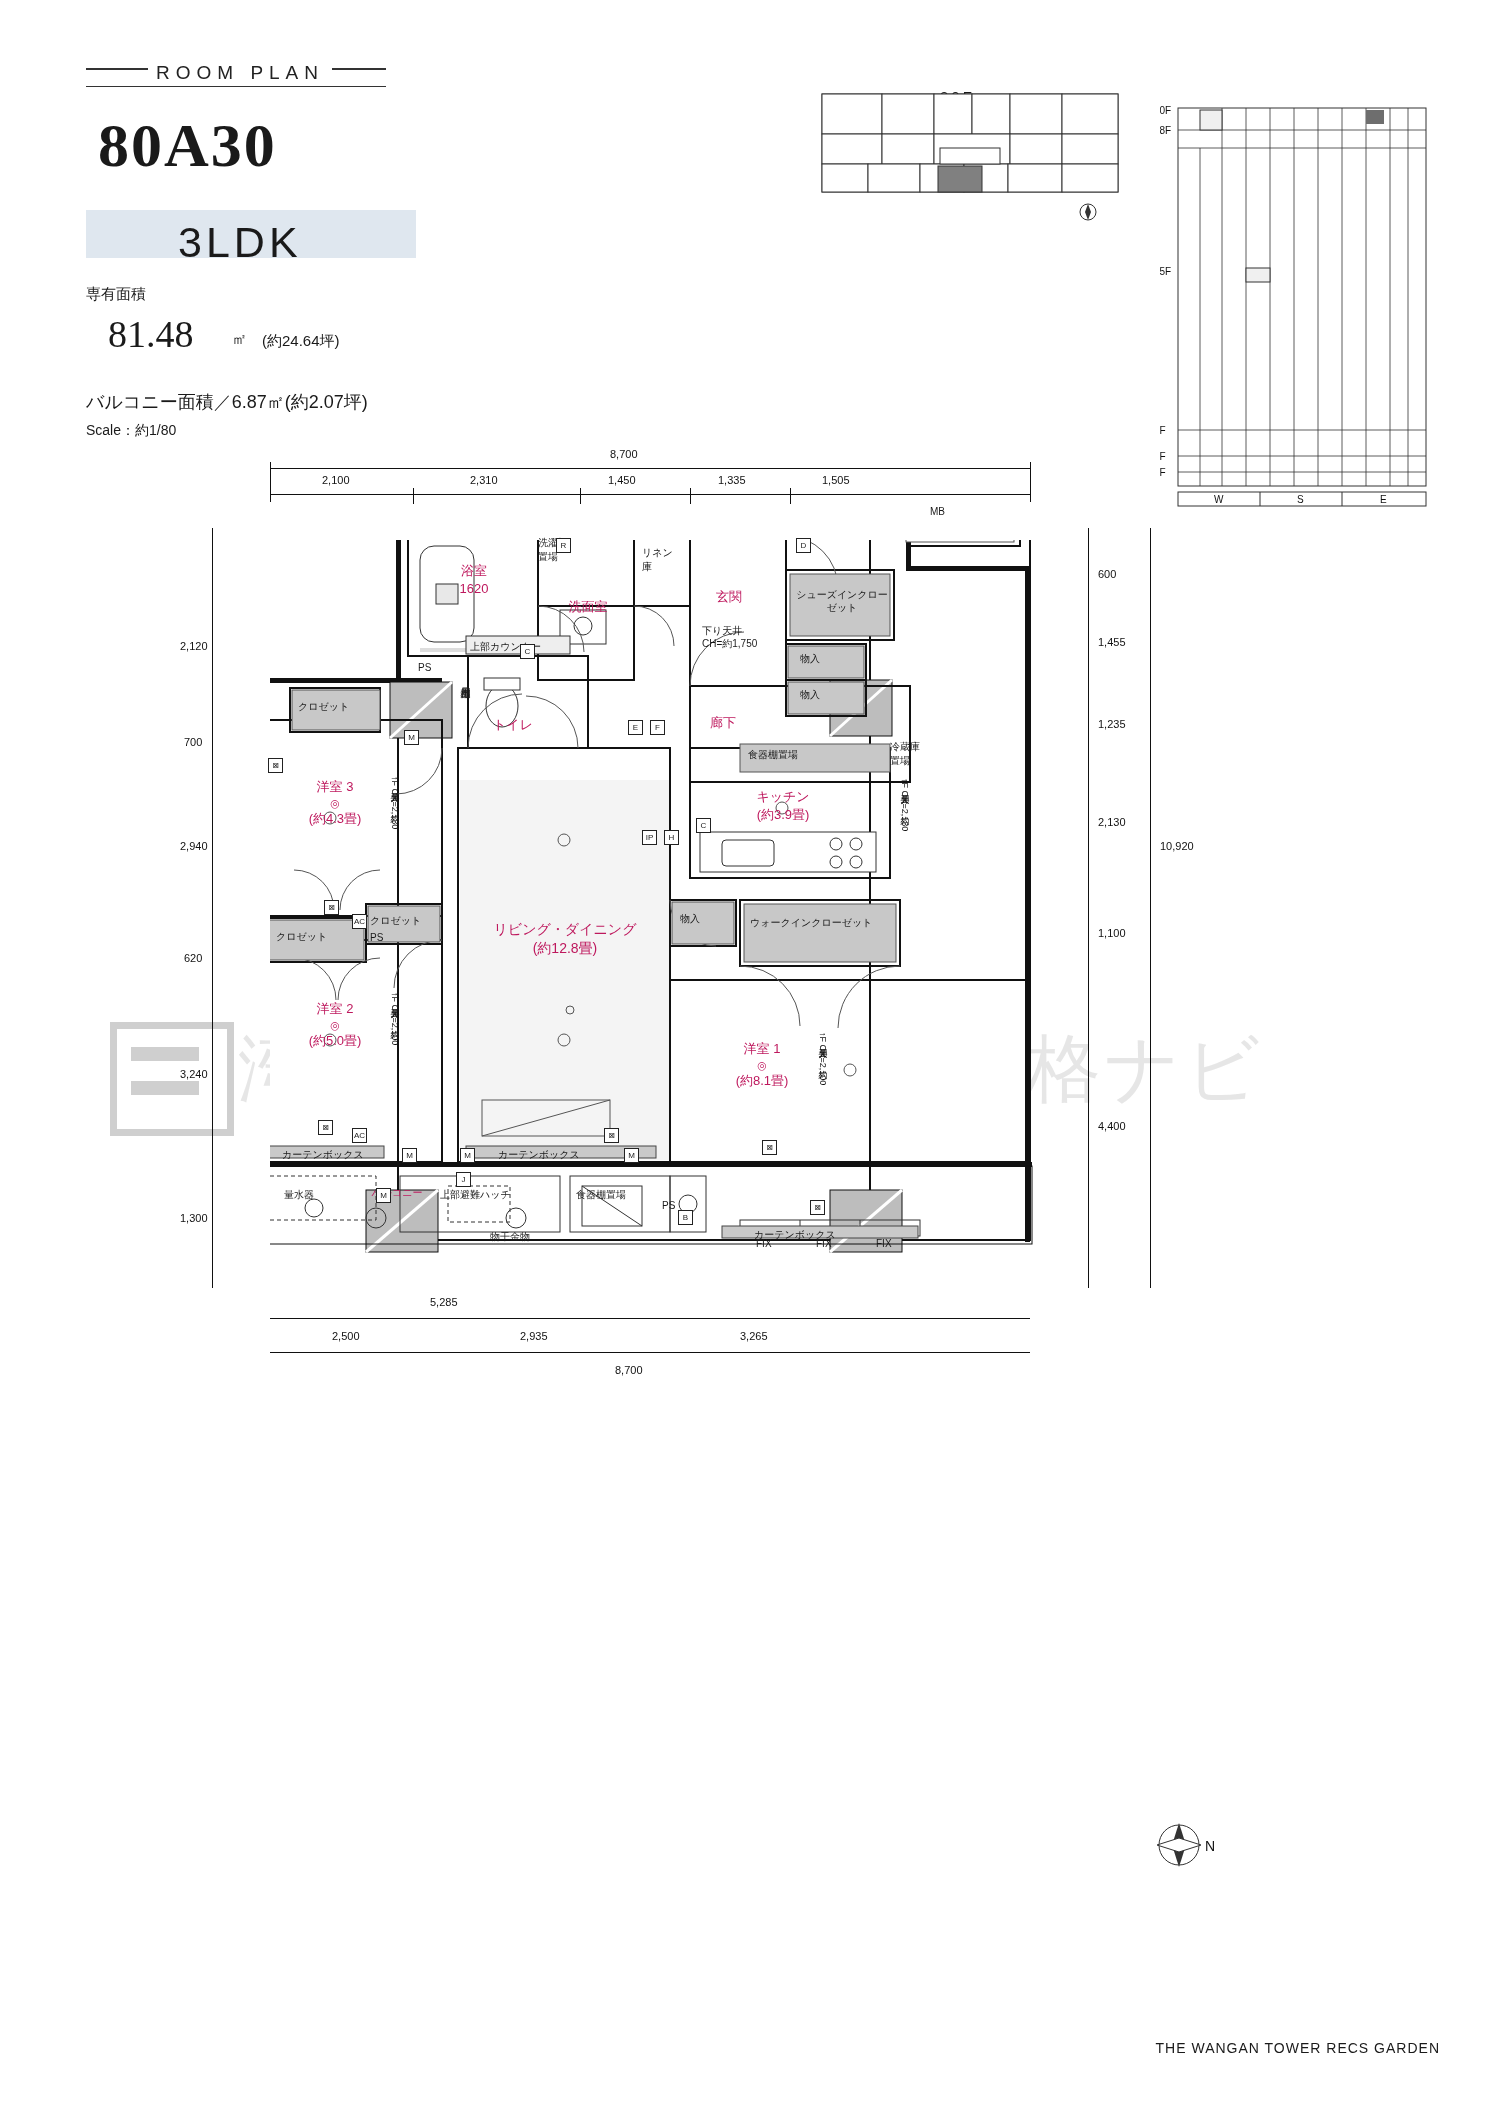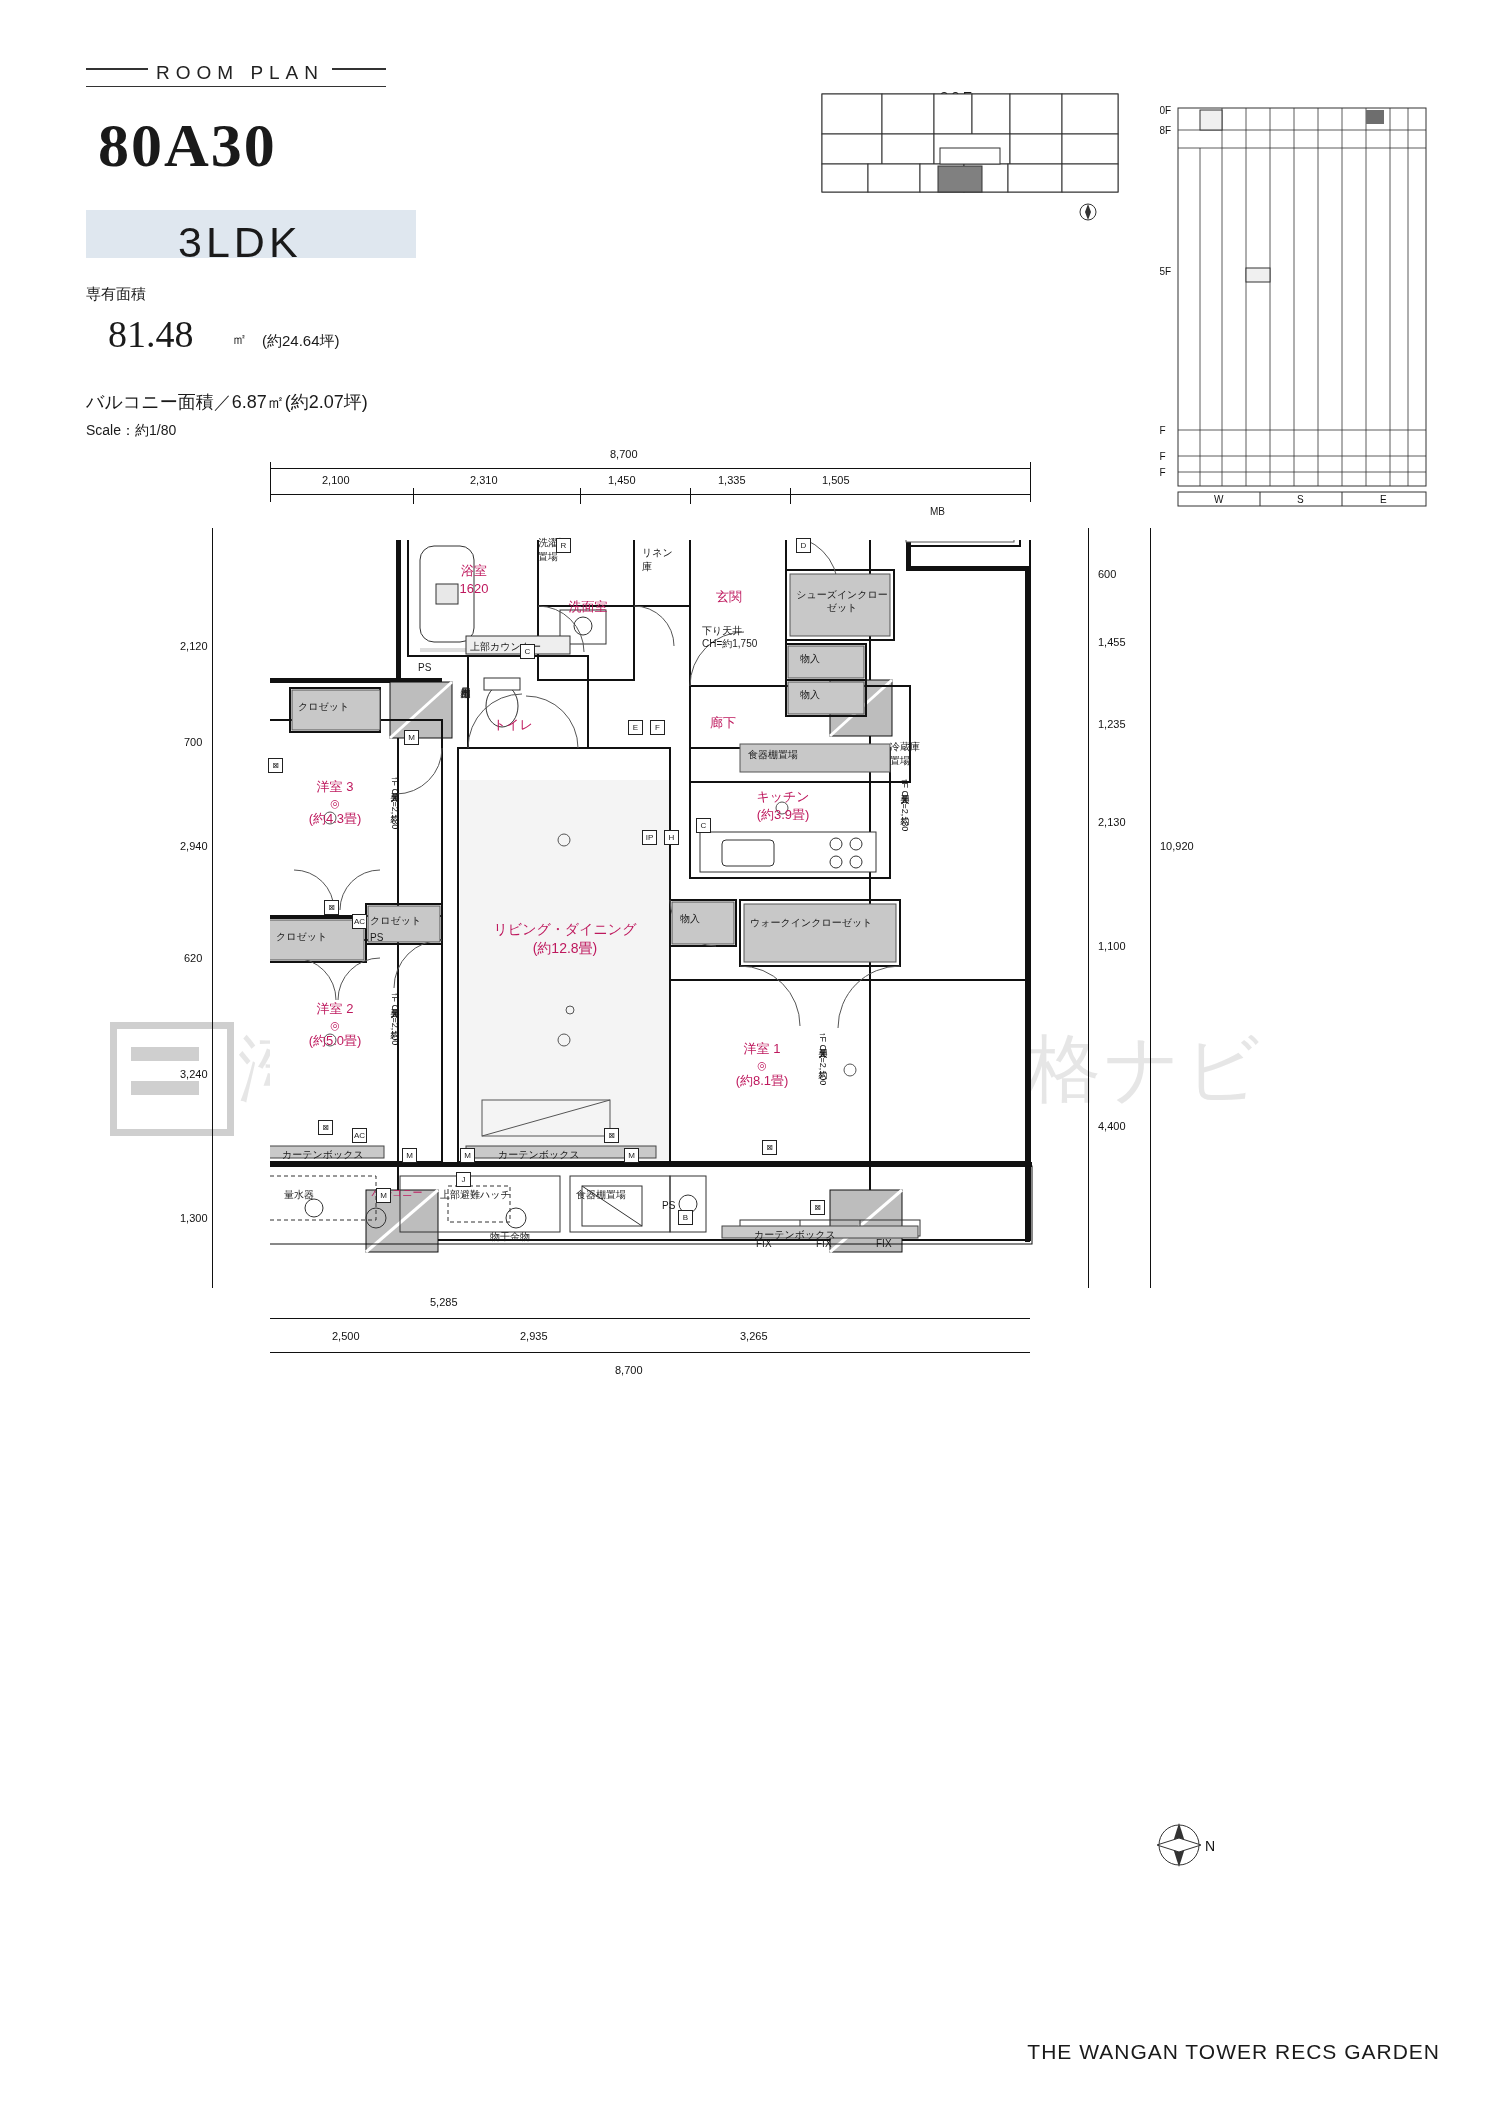--- a/index.html
+++ b/index.html
@@ -9,21 +9,21 @@
   #room-plan-label{position:absolute;left:148px;top:62px;font-size:19px;letter-spacing:6px;color:#222;background:#fff;padding:0 8px;}
   #plan-code{position:absolute;left:98px;top:110px;font-size:62px;font-weight:bold;letter-spacing:2px;font-family:"Liberation Serif",serif;}
   #plan-type-box{position:absolute;left:86px;top:210px;width:330px;height:48px;background:#dfe7ef;}
   #plan-type{position:absolute;left:178px;top:218px;font-size:43px;letter-spacing:4px;}
   #area-label{position:absolute;left:86px;top:285px;font-size:15px;}
   #area-value{position:absolute;left:108px;top:312px;font-size:38px;font-family:"Liberation Serif",serif;text-align:right;}
   #area-unit{position:absolute;left:232px;top:330px;font-size:15px;}
   #area-tsubo{position:absolute;left:262px;top:332px;font-size:15px;}
   #balcony-area{position:absolute;left:86px;top:390px;font-size:18px;}
   #scale-text{position:absolute;left:86px;top:422px;font-size:14px;}
-  #footer-brand{position:absolute;right:60px;top:2040px;font-size:21px;letter-spacing:1px;}
+  #footer-brand{position:absolute;right:60px;top:2040px;font-size:14px;letter-spacing:1px;}
 
   
   #keyplan{position:absolute;left:820px;top:88px;width:300px;height:140px;}
   #keyplan svg{display:block;}
   #keyplan-label{position:absolute;left:940px;top:88px;font-size:15px;letter-spacing:3px;}
   
   #elevation{position:absolute;left:1160px;top:100px;width:270px;height:450px;}
   #wm-text{position:absolute;left:238px;top:1020px;font-size:74px;color:#b9b9b9;letter-spacing:4px;font-family:"DejaVu Sans",sans-serif;}
   #wm-mark{position:absolute;left:110px;top:1022px;width:110px;height:100px;border:7px solid #cfcfcf;}
   #wm-mark:before{content:"";position:absolute;left:14px;top:18px;width:68px;height:14px;background:#cfcfcf;}
@@ -155,21 +155,21 @@
   <div class="dim" style="left:-86px;top:412px;">620</div>
   <div class="dim" style="left:-90px;top:528px;">3,240</div>
   <div class="dim" style="left:-90px;top:672px;">1,300</div>
 
   <div class="dimline" style="left:818px;top:-12px;width:1px;height:760px;"></div>
   <div class="dimline" style="left:880px;top:-12px;width:1px;height:760px;"></div>
   <div class="dim" style="left:828px;top:28px;">600</div>
   <div class="dim" style="left:828px;top:96px;">1,455</div>
   <div class="dim" style="left:828px;top:178px;">1,235</div>
   <div class="dim" style="left:828px;top:276px;">2,130</div>
-  <div class="dim" style="left:828px;top:400px;">1,100</div>
+  <div class="dim" style="left:828px;top:387px;">1,100</div>
   <div class="dim" style="left:828px;top:580px;">4,400</div>
   <div class="dim" style="left:890px;top:300px;">10,920</div>
 
   <div class="dimline" style="left:0;top:778px;width:760px;height:1px;"></div>
   <div class="dimline" style="left:0;top:812px;width:760px;height:1px;"></div>
   <div class="dim" style="left:160px;top:756px;">5,285</div>
   <div class="dim" style="left:62px;top:790px;">2,500</div>
   <div class="dim" style="left:250px;top:790px;">2,935</div>
   <div class="dim" style="left:470px;top:790px;">3,265</div>
   <div class="dim" style="left:345px;top:824px;">8,700</div>

